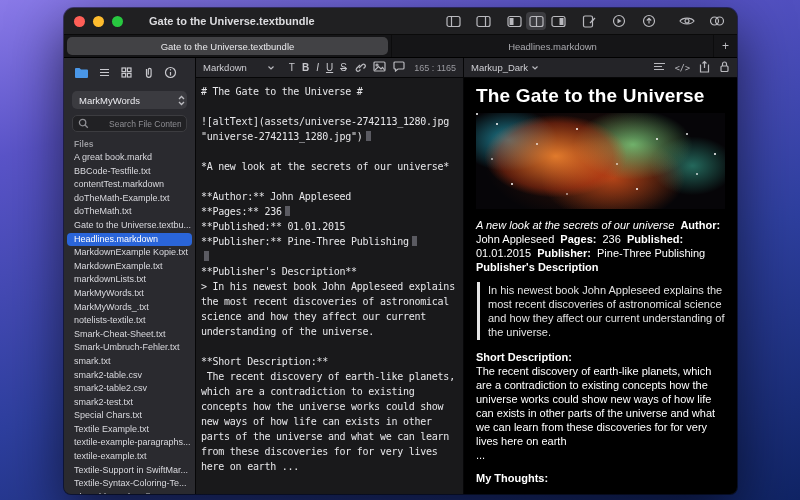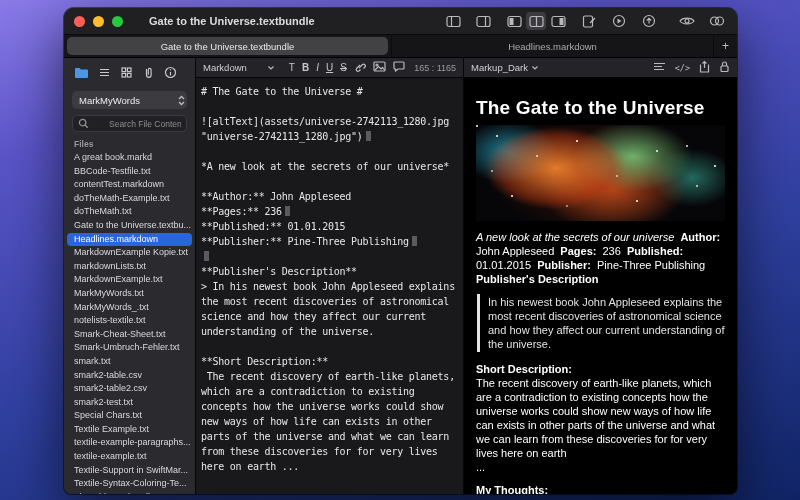--- a/index.html
+++ b/index.html
@@ -57,21 +57,21 @@
   .ed-head-icons { display:flex; align-items:center; gap:7px; margin-left:14px; }
   .fmt { font-size:10px; color:#c6c6cb; }
   .fmt.b { font-weight:bold; } .fmt.i { font-style:italic; } .fmt.u { text-decoration:underline; } .fmt.s { text-decoration:line-through; }
   .counter { margin-left:auto; font-size:9px; color:#9a9aa0; }
   .editor-body { flex:1; overflow:hidden; padding:6px 5px; font-family:"DejaVu Sans Mono", monospace; font-size:10px; line-height:15px; letter-spacing:-0.25px; color:#e7e7ea; }
   .ed-line { white-space:pre-wrap; word-wrap:break-word; min-height:15px; }
   .marker { display:inline-block; width:5px; height:10px; background:#5a5a61; vertical-align:-1px; margin-left:3px; }
   
   .ph-icons { margin-left:auto; display:flex; align-items:center; gap:9px; }
   .code-glyph { font-size:8.5px; color:#b9b9be; font-family:"DejaVu Sans Mono",monospace; }
-  .preview-body { flex:1; overflow:hidden; padding:9px 12px; font-size:11px; line-height:14px; color:#fff;margin-top:12px; }
+  .preview-body { flex:1; overflow:hidden; padding:9px 12px; font-size:11px; line-height:14px; color:#fff; }
   .pv-title { font-size:19px; font-weight:bold; margin:2px 0 10px 0; letter-spacing:.2px; }
   .nebula { position:relative; width:100%; height:96px; margin-bottom:9px; background-color:#060508; overflow:hidden;
     background-image:
       radial-gradient(ellipse 95px 55px at 32% 45%, rgba(255,140,50,.85), rgba(200,60,20,.4) 60%, transparent 75%),
       radial-gradient(ellipse 70px 45px at 13% 28%, rgba(40,170,195,.75), transparent 70%),
       radial-gradient(ellipse 85px 50px at 63% 33%, rgba(125,215,130,.8), transparent 70%),
       radial-gradient(ellipse 100px 60px at 55% 68%, rgba(235,90,30,.7), transparent 72%),
       radial-gradient(ellipse 60px 42px at 87% 55%, rgba(60,185,160,.55), transparent 70%),
       radial-gradient(ellipse 130px 75px at 45% 50%, rgba(120,40,12,.5), transparent 80%);
   }
@@ -231,22 +231,22 @@
       <div class="files-label">Files</div>
       <div class="file-list">
         <div class="file-row">A great book.markd</div>
         <div class="file-row">BBCode-Testfile.txt</div>
         <div class="file-row">contentTest.markdown</div>
         <div class="file-row">doTheMath-Example.txt</div>
         <div class="file-row">doTheMath.txt</div>
         <div class="file-row">Gate to the Universe.textbu...</div>
         <div class="file-row selected">Headlines.markdown</div>
         <div class="file-row">MarkdownExample Kopie.txt</div>
+        <div class="file-row">MarkdownExample.txt</div>
         <div class="file-row">markdownLists.txt</div>
-        <div class="file-row">MarkdownExample.txt</div>
         <div class="file-row">MarkMyWords.txt</div>
         <div class="file-row">MarkMyWords_.txt</div>
         <div class="file-row">notelists-textile.txt</div>
         <div class="file-row">Smark-Cheat-Sheet.txt</div>
         <div class="file-row">Smark-Umbruch-Fehler.txt</div>
         <div class="file-row">smark.txt</div>
         <div class="file-row">smark2-table.csv</div>
         <div class="file-row">smark2-table2.csv</div>
         <div class="file-row">smark2-test.txt</div>
         <div class="file-row">Special Chars.txt</div>

